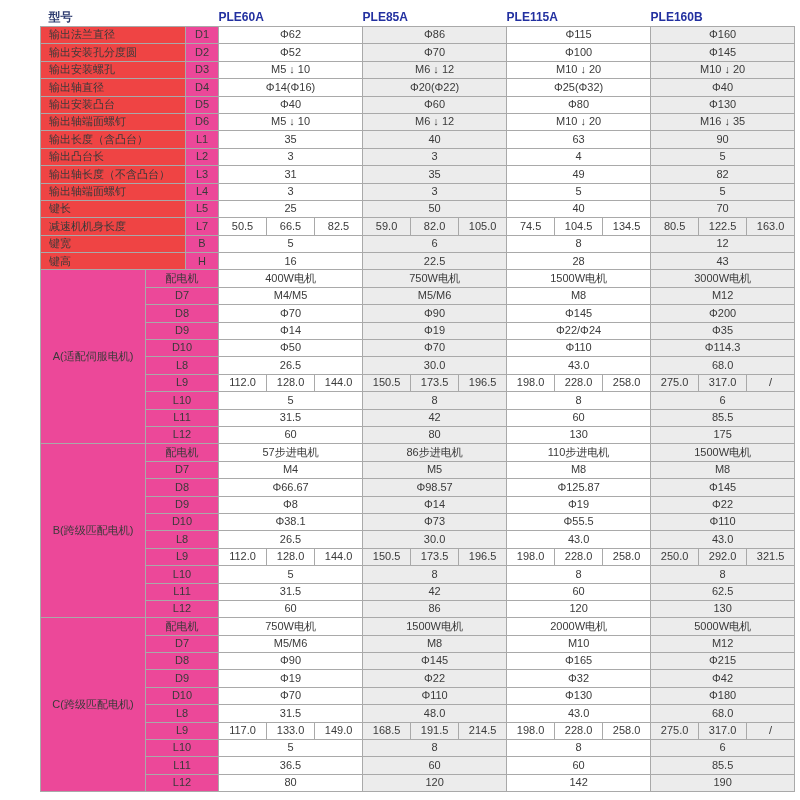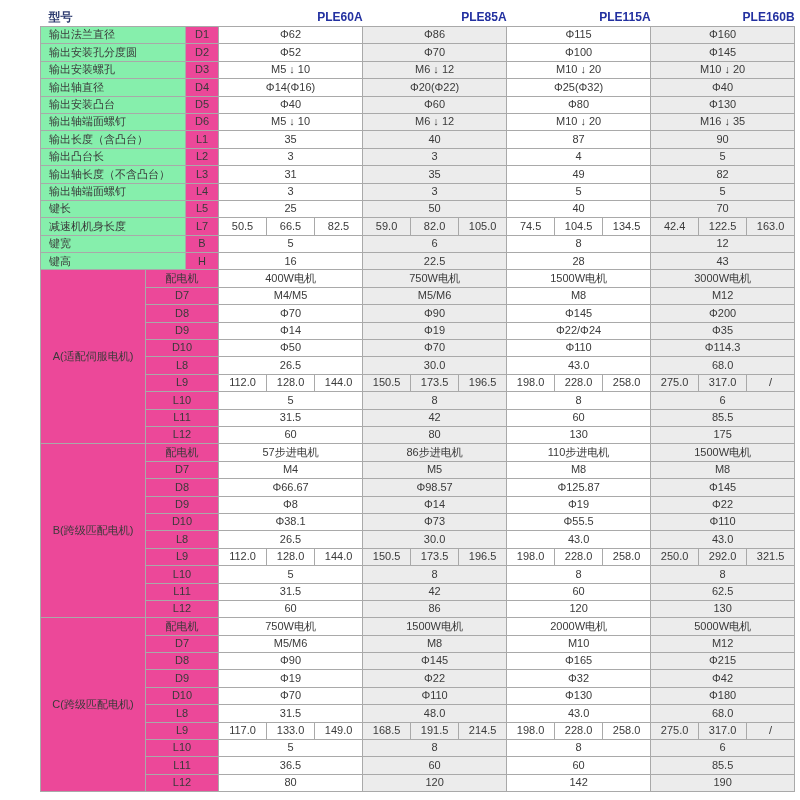--- a/index.html
+++ b/index.html
@@ -1,22 +1,22 @@
 <!DOCTYPE html>
 <html><head>
 <meta charset="utf-8">
 <style>
   html,body{margin:0;padding:0;background:#ffffff;}
   body{width:800px;height:800px;position:relative;font-family:"Liberation Sans",sans-serif;}
   .wrap{position:absolute;top:8px;left:40px;}
   table{border-collapse:collapse;table-layout:fixed;width:754px;font-size:11px;color:#3a3a3a;}
-  th{border:none;background:#ffffff;font-size:12px;font-weight:bold;color:#2230a0;text-align:right;height:18px;vertical-align:middle;padding:0;}
+  th{border:none;background:#ffffff;font-size:12px;font-weight:bold;color:#2230a0;text-align:left;height:18px;vertical-align:middle;padding:0;}
   th.mlabel{text-align:left;padding-left:8px;color:#2c3a6e;}
   td{border:1px solid #a9a9a9;text-align:center;vertical-align:middle;height:16.4px;padding:0 1px;line-height:1.05;white-space:nowrap;overflow:hidden;}
-  td.lbl{background:#86efac;text-align:left;padding-left:8px;}
+  td.lbl{background:#ef4444;text-align:left;padding-left:8px;}
   td.code{background:#ec4899;}
   td.sec{background:#ec4899;}
   td.white{background:#ffffff;}
   td.stripe{background:#ececec;}
 </style>
 </head>
 <body>
 
 <div class="wrap">
   <table>
@@ -93,21 +93,21 @@
           <td class="val white" colspan="3">M5 ↓ 10</td>
           <td class="val stripe" colspan="3">M6 ↓ 12</td>
           <td class="val white" colspan="3">M10 ↓ 20</td>
           <td class="val stripe" colspan="3">M16 ↓ 35</td>
         </tr>
         <tr>
           <td class="lbl" colspan="2">输出长度（含凸台）</td>
           <td class="code">L1</td>
           <td class="val white" colspan="3">35</td>
           <td class="val stripe" colspan="3">40</td>
-          <td class="val white" colspan="3">87</td>
+          <td class="val white" colspan="3">63</td>
           <td class="val stripe" colspan="3">90</td>
         </tr>
         <tr>
           <td class="lbl" colspan="2">输出凸台长</td>
           <td class="code">L2</td>
           <td class="val white" colspan="3">3</td>
           <td class="val stripe" colspan="3">3</td>
           <td class="val white" colspan="3">4</td>
           <td class="val stripe" colspan="3">5</td>
         </tr>
@@ -140,21 +140,21 @@
           <td class="code">L7</td>
           <td class="val white">50.5</td>
           <td class="val white">66.5</td>
           <td class="val white">82.5</td>
           <td class="val stripe">59.0</td>
           <td class="val stripe">82.0</td>
           <td class="val stripe">105.0</td>
           <td class="val white">74.5</td>
           <td class="val white">104.5</td>
           <td class="val white">134.5</td>
-          <td class="val stripe">42.4</td>
+          <td class="val stripe">80.5</td>
           <td class="val stripe">122.5</td>
           <td class="val stripe">163.0</td>
         </tr>
         <tr>
           <td class="lbl" colspan="2">键宽</td>
           <td class="code">B</td>
           <td class="val white" colspan="3">5</td>
           <td class="val stripe" colspan="3">6</td>
           <td class="val white" colspan="3">8</td>
           <td class="val stripe" colspan="3">12</td>

